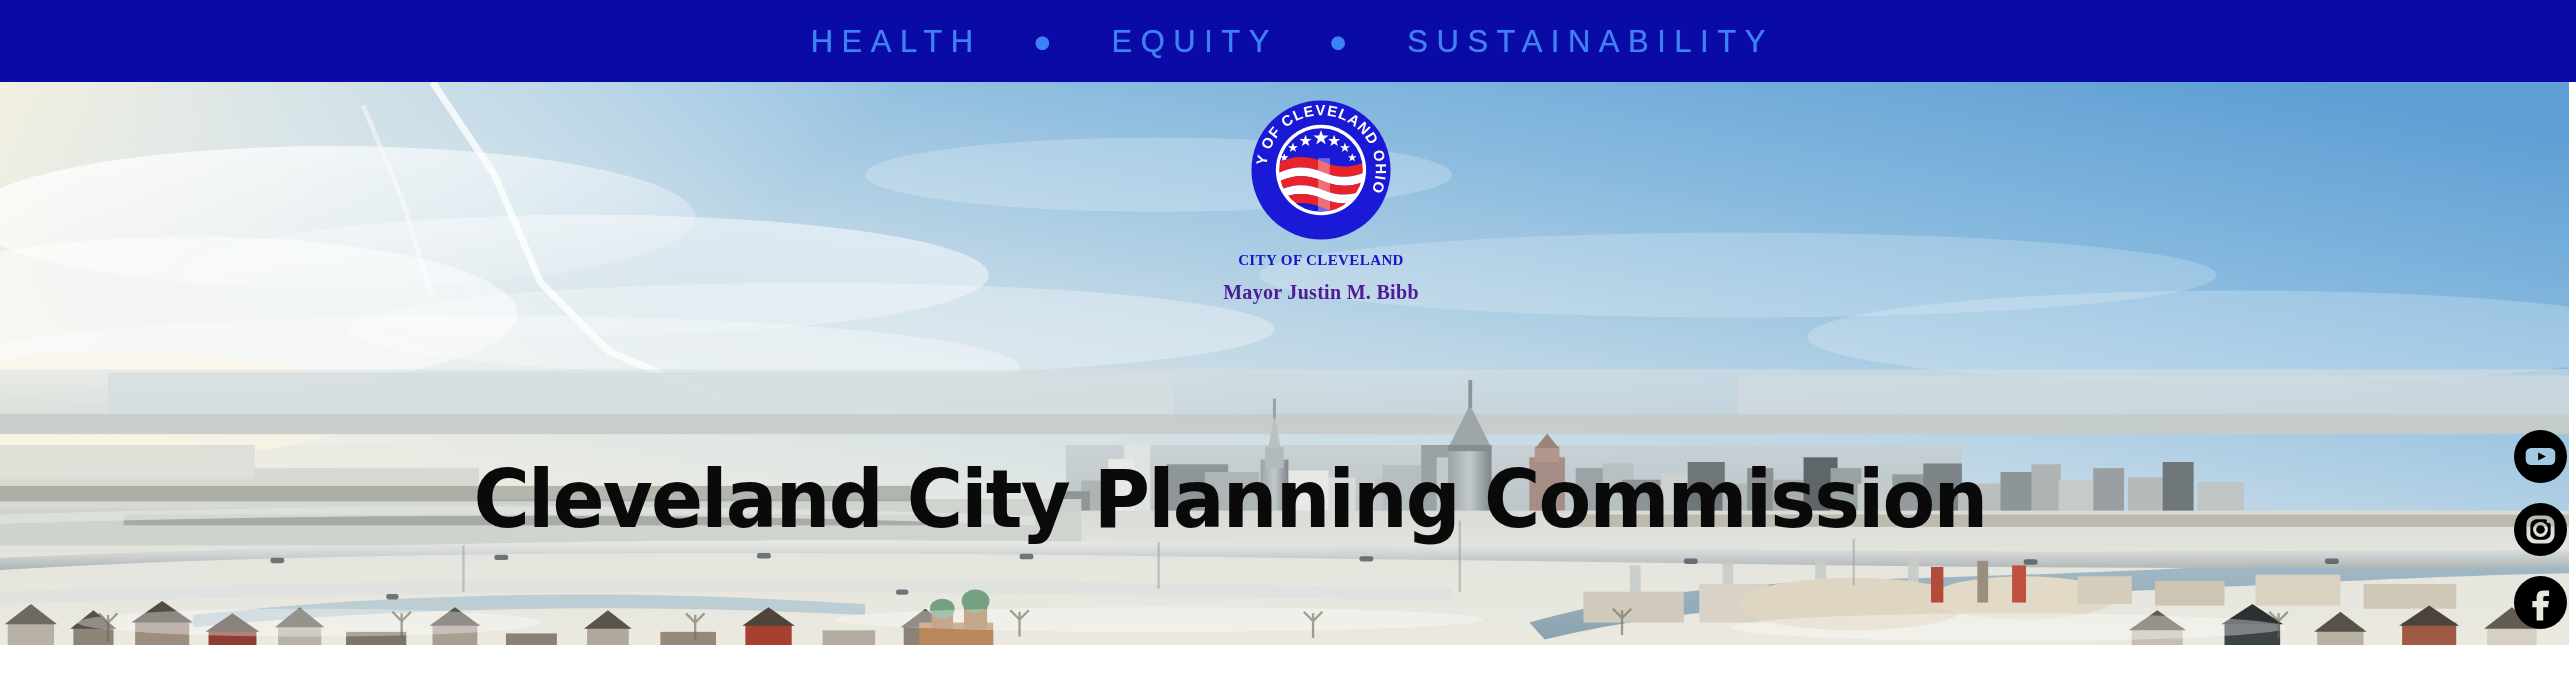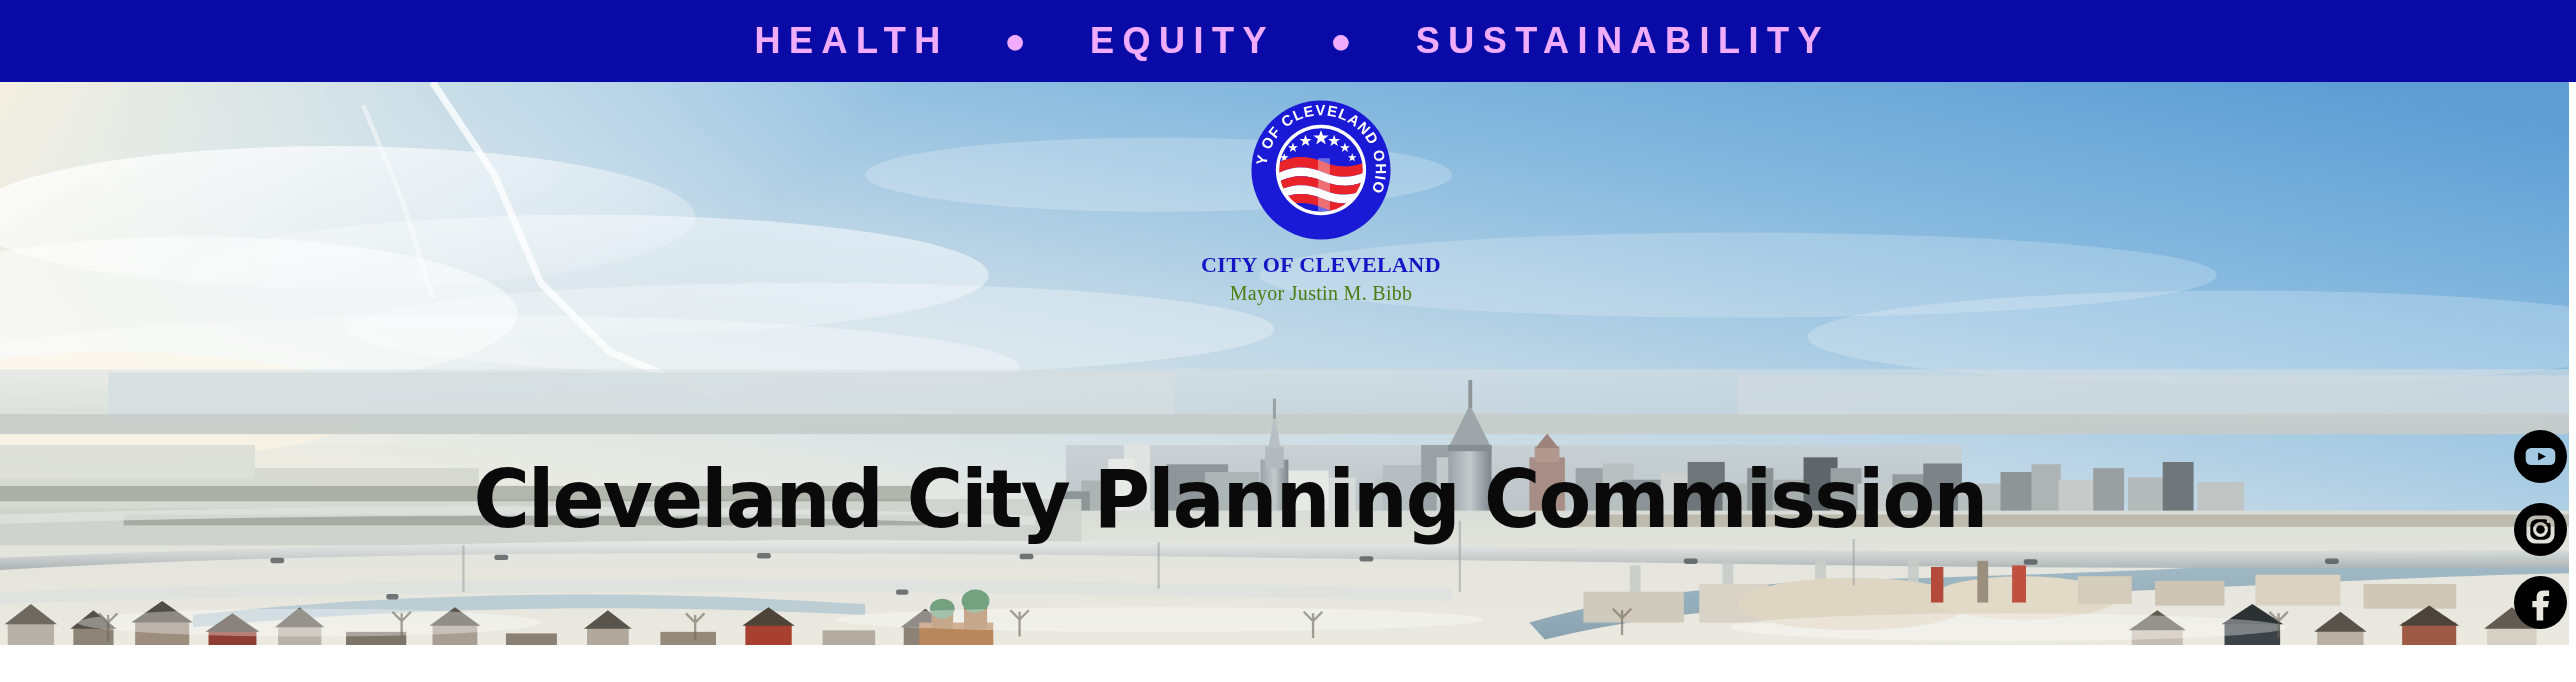--- a/index.html
+++ b/index.html
@@ -8,22 +8,22 @@
 
   .page{position:relative;width:2576px;height:682px;background:#ffffff;overflow:hidden;}
 
   
   .banner{
     position:absolute;left:0;top:0;width:2576px;height:82px;
     background:#0a0aa6;display:flex;align-items:center;justify-content:center;
     z-index:40;
   }
   .banner-text{
-    color:#f0abfc;font-family:"Liberation Sans",sans-serif;font-weight:bold;
-    font-size:36px;letter-spacing:8.5px;white-space:pre;line-height:1;
+    color:#3b82f6;font-family:"Liberation Sans",sans-serif;font-weight:normal;
+    font-size:31px;letter-spacing:8.5px;white-space:pre;line-height:1;
     padding-left:8.5px;
     text-shadow:0 0 0.8px rgba(255,255,255,.35);
   }
 
   
   .photo{
     position:absolute;left:0;top:82px;width:2569px;height:563px;overflow:hidden;
     z-index:10;background:#cfe2f0;
   }
   .photo svg{display:block;width:2569px;height:563px;}
@@ -31,27 +31,27 @@
   
   .seal-block{
     position:absolute;left:0;top:96px;width:2576px;
     display:flex;flex-direction:column;align-items:center;z-index:25;
     pointer-events:none;
   }
   .seal-wrap{width:148px;height:148px;position:relative;margin-left:66px;}
   .seal-wrap svg{display:block;width:148px;height:148px;}
   .seal-title{
     margin-top:8.5px;margin-left:66px;
-    font-family:"Liberation Serif",serif;font-weight:bold;font-size:22px;
+    font-family:"Liberation Serif",serif;font-weight:bold;font-size:15px;
     color:#1515c6;letter-spacing:0.4px;line-height:1.05;white-space:nowrap;
   }
   .seal-sub{
-    margin-top:7px;margin-left:66px;
-    font-family:"Liberation Serif",serif;font-weight:normal;font-size:20px;
-    color:#4d7c0f;letter-spacing:0.3px;line-height:1.05;white-space:nowrap;
+    margin-top:14px;margin-left:66px;
+    font-family:"Liberation Serif",serif;font-weight:bold;font-size:20px;
+    color:#4c1d95;letter-spacing:0.3px;line-height:1.05;white-space:nowrap;
   }
 
   
   .headline{
     position:absolute;left:0;top:460px;width:2460px;text-align:center;z-index:30;
     pointer-events:none;
   }
   .headline span{
     display:inline-block;
     font-family:"DejaVu Sans",sans-serif;font-weight:bold;

